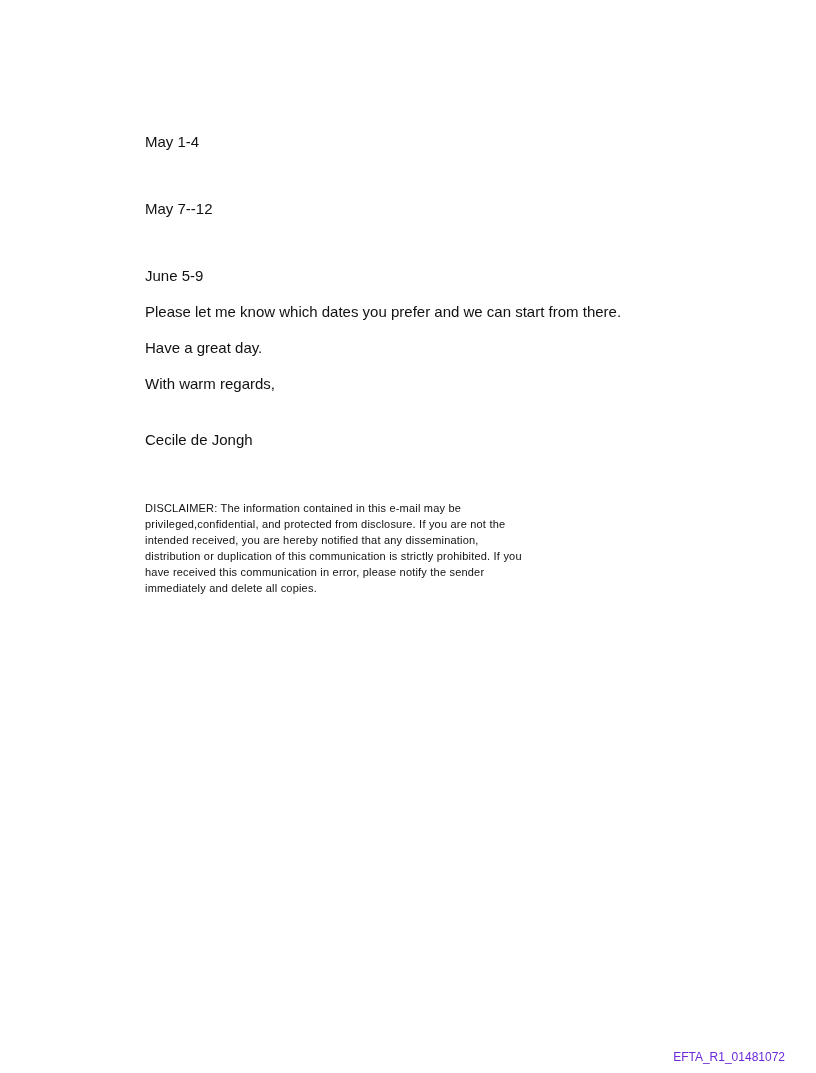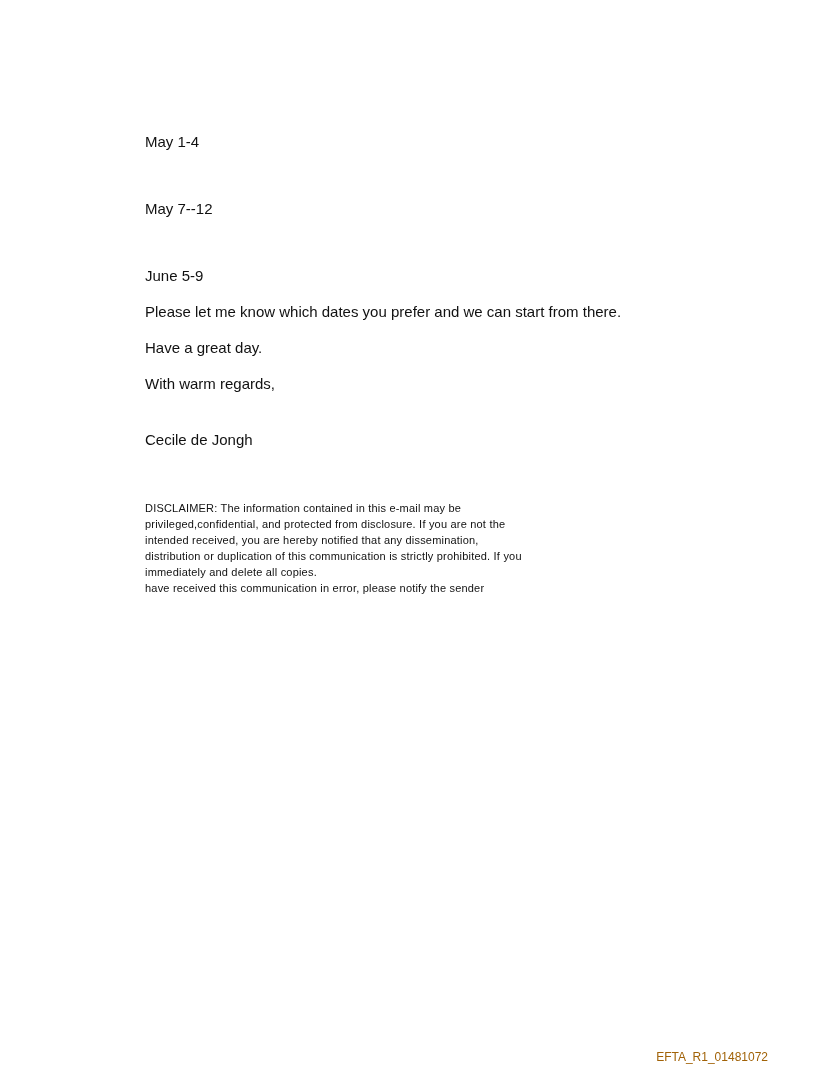--- a/index.html
+++ b/index.html
@@ -46,25 +46,25 @@
   .disclaimer {
     font-size: 11px;
     line-height: 16px;
     letter-spacing: 0.2px;
   }
   .disclaimer p {
     margin: 0;
   }
   .footer-id {
     position: absolute;
-    right: 48px;
+    right: 31px;
     bottom: 9px;
     font-size: 12px;
     line-height: 14px;
-    color: #a16207;
+    color: #6d28d9;
   }
 </style>
 </head>
 <body>
 
 <div class="page">
   <div class="content">
 
     <p class="date-line">May 1-4</p>
 
@@ -79,20 +79,20 @@
 
     <p class="body-line pre-signature">With warm regards,</p>
 
     <p class="signature-line">Cecile de Jongh</p>
 
     <div class="disclaimer">
       <p>DISCLAIMER: The information contained in this e-mail may be</p>
       <p>privileged,confidential, and protected from disclosure. If you are not the</p>
       <p>intended received, you are hereby notified that any dissemination,</p>
       <p>distribution or duplication of this communication is strictly prohibited. If you</p>
+      <p>have received this communication in error, please notify the sender</p>
       <p>immediately and delete all copies.</p>
-      <p>have received this communication in error, please notify the sender</p>
     </div>
 
   </div>
 
   <div class="footer-id">EFTA_R1_01481072</div>
 </div>
 
 </body></html>

